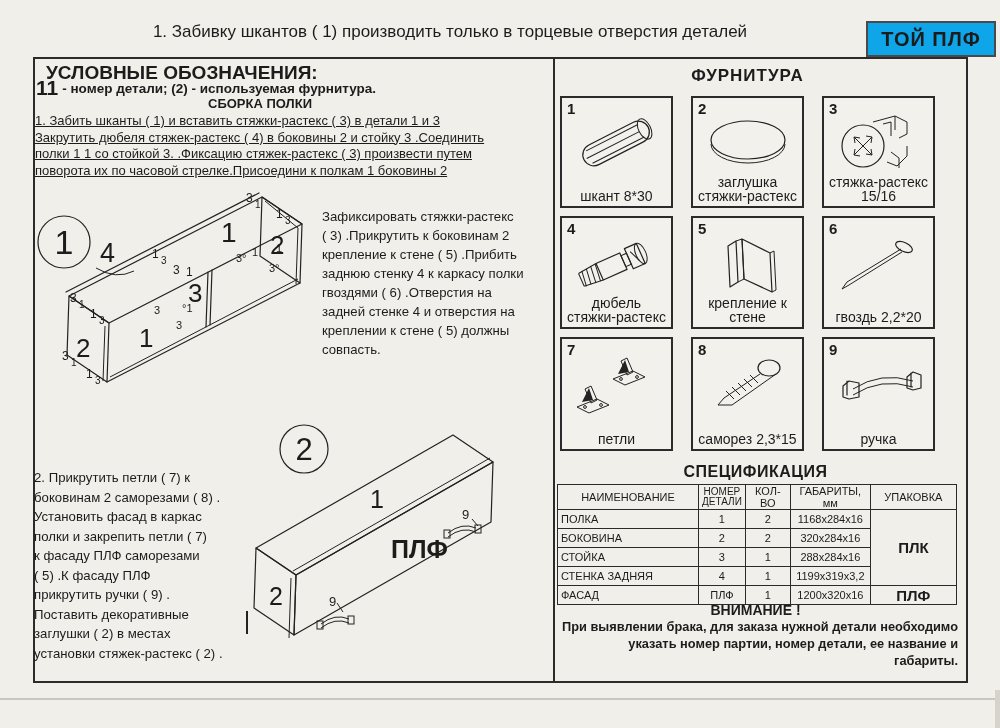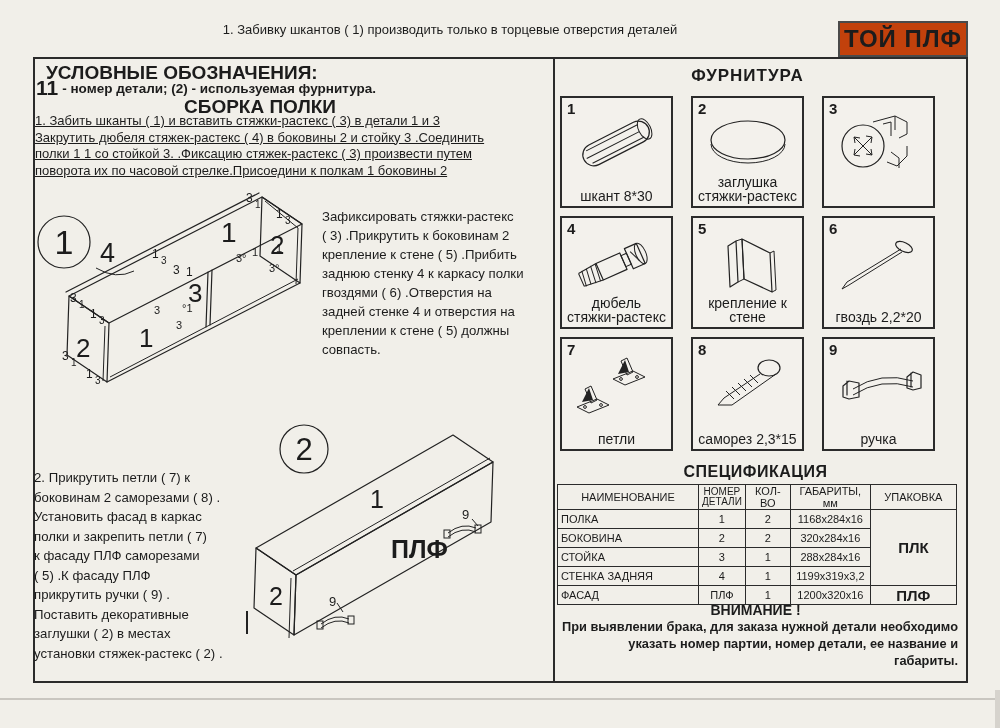--- a/index.html
+++ b/index.html
@@ -4,32 +4,32 @@
 <style>
   html,body{margin:0;padding:0;}
   body{
     width:1000px;height:728px;position:relative;overflow:hidden;
     background:#f1efe9;
     font-family:"Liberation Sans", sans-serif;
     color:#1c1c1c;
   }
   .abs{position:absolute;}
   .preline{white-space:pre-line;}
-  .page-title{left:120px;top:22px;width:660px;text-align:center;font-size:13px;}
+  .page-title{left:120px;top:22px;width:660px;text-align:center;font-size:17px;}
   .model-box{
-    left:838px;top:21px;width:126px;height:32px;border:2px solid #4a4a4a;
-    background:#c2410c;text-align:center;line-height:32px;
-    font-size:24px;font-weight:bold;letter-spacing:1px;
+    left:866px;top:21px;width:126px;height:32px;border:2px solid #4a4a4a;
+    background:#0ea5e9;text-align:center;line-height:32px;
+    font-size:20px;font-weight:bold;letter-spacing:1px;
   }
   .main-frame{left:33px;top:57px;width:931px;height:622px;border:2px solid #2b2b2b;}
   .v-divider{left:553px;top:57px;height:624px;width:0;border-left:2px solid #2b2b2b;}
   .legend-heading{left:46px;top:62px;font-size:19px;font-weight:bold;}
   .legend-line{left:36px;top:76px;font-size:13.5px;font-weight:bold;}
   .legend-line .big-num{font-size:21px;font-weight:bold;vertical-align:-2px;margin-right:4px;}
-  .assembly-heading{left:60px;top:96px;width:400px;text-align:center;font-size:19px;font-weight:bold;}
+  .assembly-heading{left:60px;top:96px;width:400px;text-align:center;font-size:13px;font-weight:bold;}
   .step1-text{left:35px;top:113px;width:512px;font-size:13px;line-height:16.6px;text-decoration:underline;}
   .fix-text{left:322px;top:207px;width:232px;font-size:13.2px;line-height:19px;}
   .step2-text{left:34px;top:468px;width:218px;font-size:13.2px;line-height:19.5px;}
   .stray-mark{left:246px;top:611px;width:2px;height:23px;background:#222;}
   .furniture-heading{left:560px;top:66px;width:375px;text-align:center;font-size:17px;font-weight:bold;letter-spacing:1px;}
   .furniture-grid{
     left:560px;top:96px;display:grid;
     grid-template-columns:113px 113px 113px;grid-template-rows:112px 113px 114px;
     column-gap:18px;row-gap:8px;
   }
@@ -203,20 +203,22 @@
 
   <div class="fcell">
     <span class="fnum">3</span>
     <svg class="ficon" width="92" height="64" viewBox="0 0 92 64">
       <path class="thin" d="M40,10 L62,4 L74,10 L74,22 M74,34 L74,44 L64,54 L54,50"></path>
       <path class="thin" d="M62,4 L62,18 M50,12 L58,10 L58,24 M66,26 L74,22 M58,40 L66,46 L66,56"></path>
       <circle class="ln" cx="30" cy="34" r="21"></circle>
       <path class="thin" d="M21,25 L39,43 M39,25 L21,43"></path>
       <path class="thin" d="M21,25 l6,1 M21,25 l1,6 M39,43 l-6,-1 M39,43 l-1,-6 M39,25 l-6,-1 M39,25 l-1,6 M21,43 l6,1 M21,43 l1,-6"></path>
     </svg>
+    <div class="fcap preline">стяжка-растекс
+15/16</div>
   </div>
 
   <div class="fcell">
     <span class="fnum">4</span>
     <svg class="ficon" width="92" height="64" viewBox="0 0 92 64">
       <g transform="rotate(-24 46 32)">
         <path class="thin" d="M7,25 L27,23 M7,39 L27,41 M7,25 L7,39"></path>
         <path class="thin" d="M11,24 L9,40 M16,24 L14,40 M21,23 L19,41 M26,23 L24,41"></path>
         <rect class="ln" x="27" y="23" width="26" height="18"></rect>
         <rect class="thin" x="53" y="26" width="6" height="12"></rect>

